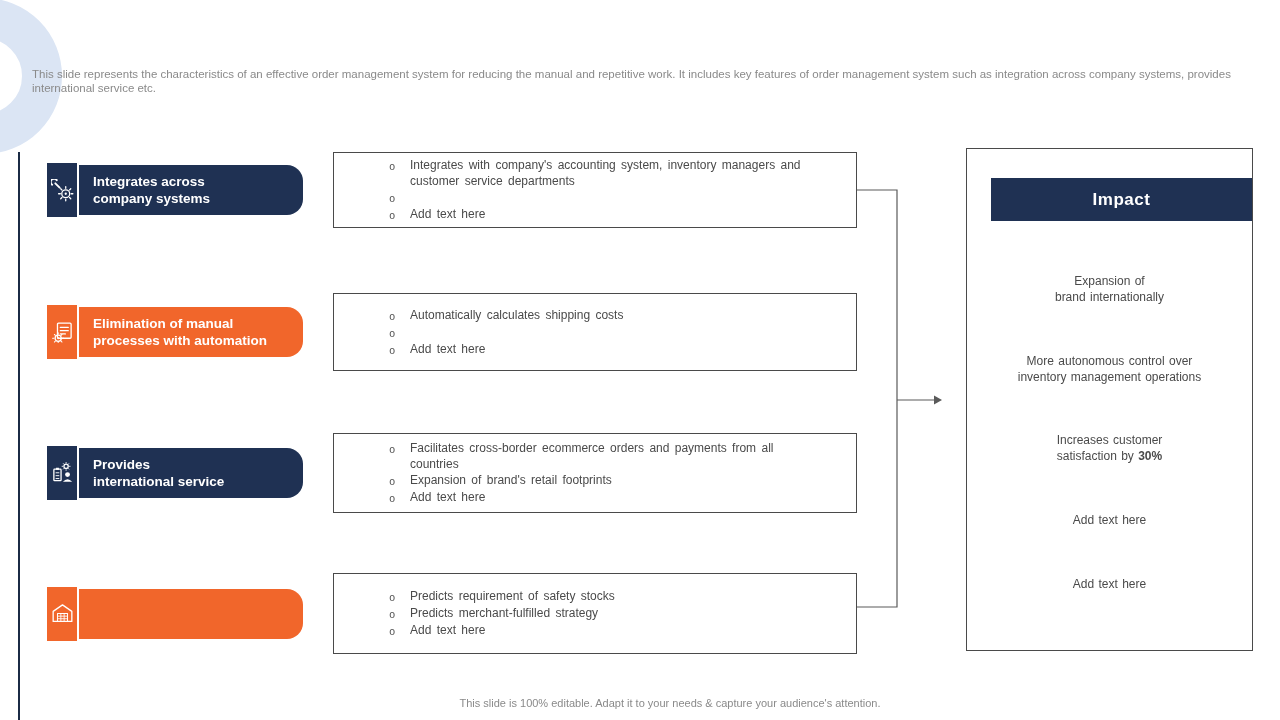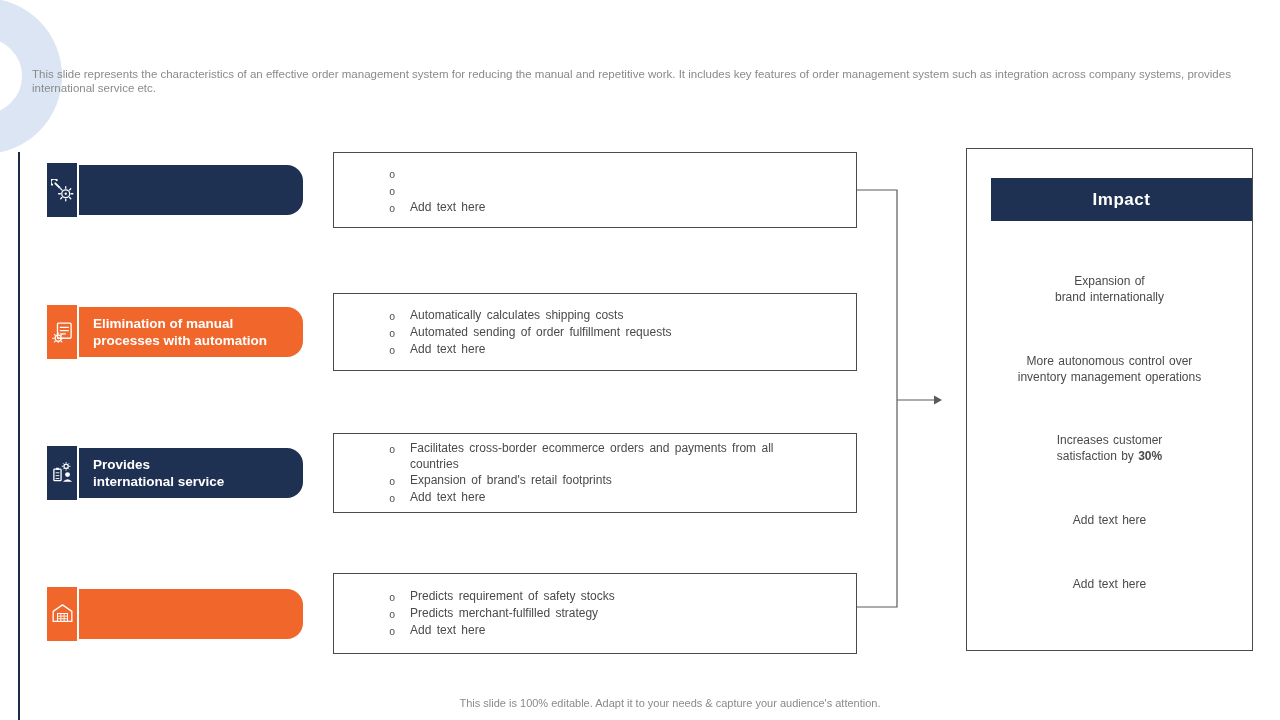--- a/index.html
+++ b/index.html
@@ -51,24 +51,27 @@
         <div class="banner navy" style="top: 13px;">
           <div class="iconbox navy">
             <svg viewBox="0 0 32 32" fill="none" stroke="#fff" stroke-width="1.8" stroke-linecap="round">
               <circle cx="20.5" cy="20.5" r="5.5"></circle>
               <circle cx="20.5" cy="20.5" r="1.6" fill="#fff" stroke="none"></circle>
               <path d="M20.5 13v-2.4M20.5 30.4V28M13 20.5h-2.4M30.4 20.5H28M15.2 15.2l-1.7-1.7M25.8 25.8l1.7 1.7M25.8 15.2l1.7-1.7M15.2 25.8l-1.7 1.7"></path>
               <path d="M12 12 L6 6" stroke-width="2.6"></path>
               <path d="M8 1.6 A4.6 4.6 0 1 0 1.6 8" stroke-width="2.6"></path>
             </svg>
           </div>
+          <div class="banner-label">Integrates across
+company systems</div>
         </div>
         <div class="textbox" style="height: 76px;">
           <div class="bullet-row">
             <span class="bullet-marker">o</span>
+            <span class="bullet-text">Integrates with company's accounting system, inventory managers and customer service departments</span>
           </div>
           <div class="bullet-row">
             <span class="bullet-marker">o</span>
           </div>
           <div class="bullet-row">
             <span class="bullet-marker">o</span>
             <span class="bullet-text">Add text here</span>
           </div>
         </div>
       </div>
@@ -86,21 +89,20 @@
           <div class="banner-label">Elimination of manual
 processes with automation</div>
         </div>
         <div class="textbox" style="height: 78px;">
           <div class="bullet-row">
             <span class="bullet-marker">o</span>
             <span class="bullet-text">Automatically calculates shipping costs</span>
           </div>
           <div class="bullet-row">
             <span class="bullet-marker">o</span>
-            <span class="bullet-text">Automated sending of order fulfillment requests</span>
           </div>
           <div class="bullet-row">
             <span class="bullet-marker">o</span>
             <span class="bullet-text">Add text here</span>
           </div>
         </div>
       </div>
       <div class="row" style="top: 433px;">
         <div class="banner navy" style="top: 15px;">
           <div class="iconbox navy">

